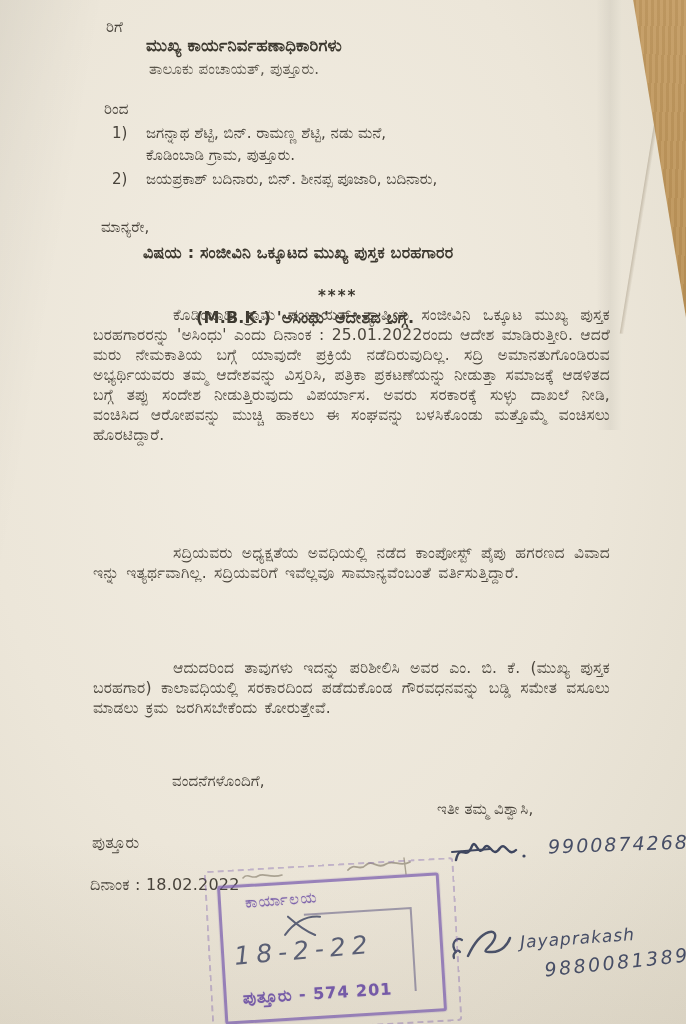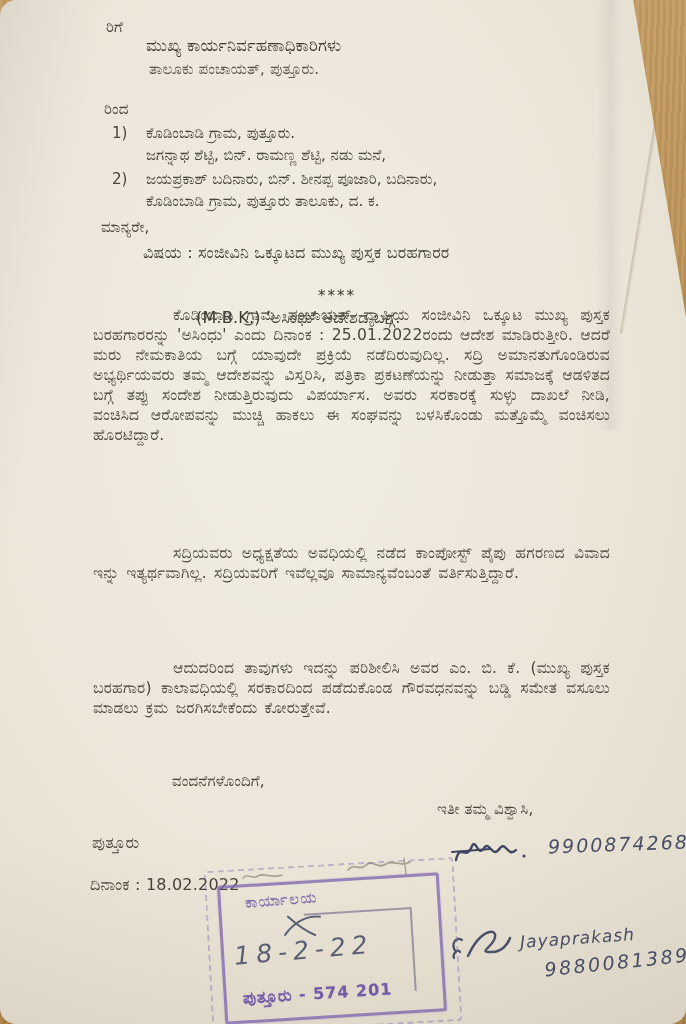--- a/index.html
+++ b/index.html
@@ -10,33 +10,32 @@
       repeating-linear-gradient(92deg, rgba(255,255,255,0.05) 0 3px, rgba(0,0,0,0.04) 3px 6px),
       linear-gradient(180deg,#c49c63 0%, #b88f52 40%, #a87f45 100%);
   }
   .paper{
     position:absolute;left:0;top:0;width:686px;height:1024px;
     clip-path:polygon(0 0, 92.3% 0, 100% 31%, 100% 100%, 0 100%);
     background:
       linear-gradient(100deg, rgba(0,0,0,0.05) 0%, rgba(0,0,0,0) 12%),
       linear-gradient(0deg, rgba(120,100,70,0.07) 0%, rgba(0,0,0,0) 18%),
       radial-gradient(ellipse at 42% 38%, #f2ede2 0%, #ece6d9 55%, #e1dbcc 100%);
-    border-radius: 16px;
   }
   .edge-shadow{
     position:absolute;left:648px;top:-14px;width:4px;height:350px;
     background:linear-gradient(90deg, rgba(90,70,40,0.25), rgba(90,70,40,0));
     transform:rotate(9.3deg);
   }
   .crease{
     position:absolute;left:596px;top:0;width:26px;height:430px;
     background:linear-gradient(90deg, rgba(0,0,0,0) 0%, rgba(0,0,0,0.05) 55%, rgba(0,0,0,0) 100%);
   }
   .typed{position:absolute;color:#48433b;font-size:15px;letter-spacing:0.2px;}
-  .typed.bold{font-weight:normal;color:#3c382f;}
+  .typed.bold{font-weight:bold;color:#3c382f;}
   .body-para{
     position:absolute;left:93px;width:517px;
     font-size:15.5px;line-height:20px;color:#4a453c;
     text-align:justify;letter-spacing:0.2px;word-spacing:2px;
   }
   .indent{text-indent:80px;}
   .sender-row{position:absolute;display:flex;gap:0;color:#48433b;font-size:15px;line-height:22px;}
   .sender-num{width:34px;flex:0 0 34px;}
   .hand{position:absolute;color:#474e66;font-style:italic;}
   .pencil{position:absolute;opacity:0.75;}
@@ -85,30 +84,29 @@
 
   <div class="typed" style="left:106px;top:18px;">ರಿಗೆ</div>
   <div class="typed bold" style="left:146px;top:36px;font-size:16.5px;">ಮುಖ್ಯ ಕಾರ್ಯನಿರ್ವಹಣಾಧಿಕಾರಿಗಳು</div>
   <div class="typed" style="left:149px;top:60px;color:#5a554b;">ತಾಲೂಕು ಪಂಚಾಯತ್, ಪುತ್ತೂರು.</div>
 
   <div class="typed" style="left:104px;top:100px;">ರಿಂದ</div>
 
   <div class="sender-row" style="left:112px;top:122px;">
     <div class="sender-num">1)</div>
     <div>
+      <div>ಜಗನ್ನಾಥ ಶೆಟ್ಟಿ, ಬಿನ್. ರಾಮಣ್ಣ ಶೆಟ್ಟಿ, ನಡು ಮನೆ,</div>
       <div>ಕೊಡಿಂಬಾಡಿ ಗ್ರಾಮ, ಪುತ್ತೂರು.</div>
-      <div>ಜಗನ್ನಾಥ ಶೆಟ್ಟಿ, ಬಿನ್. ರಾಮಣ್ಣ ಶೆಟ್ಟಿ, ನಡು ಮನೆ,</div>
     </div>
   </div>
 
   <div class="sender-row" style="left:112px;top:168px;">
     <div class="sender-num">2)</div>
     <div>
       <div>ಜಯಪ್ರಕಾಶ್ ಬದಿನಾರು, ಬಿನ್. ಶೀನಪ್ಪ ಪೂಜಾರಿ, ಬದಿನಾರು,</div>
-      <div>ಕೊಡಿಂಬಾಡಿ ಗ್ರಾಮ, ಪುತ್ತೂರು ತಾಲೂಕು, ದ. ಕ.</div>
     </div>
   </div>
 
   <div class="typed" style="left:101px;top:218px;">ಮಾನ್ಯರೇ,</div>
   <div class="typed bold" style="left:143px;top:243px;font-size:16px;text-align:center;">ವಿಷಯ : ಸಂಜೀವಿನಿ ಒಕ್ಕೂಟದ ಮುಖ್ಯ ಪುಸ್ತಕ ಬರಹಗಾರರ</div>
   <div class="typed bold" style="left:196px;top:268px;font-size:16px;margin-top:40px;">(M.B.K.) 'ಅಸಿಂಧು' ಆದೇಶದ ಬಗ್ಗೆ.</div>
   <div class="typed bold" style="left:318px;top:287px;letter-spacing:2px;">****</div>
 
   <div class="body-para indent" style="top:305px;">ಕೊಡಿಂಬಾಡಿ ಗ್ರಾಮ ಪಂಚಾಯತ್ ವ್ಯಾಪ್ತಿಯ ಸಂಜೀವಿನಿ ಒಕ್ಕೂಟ ಮುಖ್ಯ ಪುಸ್ತಕ ಬರಹಗಾರರನ್ನು 'ಅಸಿಂಧು' ಎಂದು ದಿನಾಂಕ : 25.01.2022ರಂದು ಆದೇಶ ಮಾಡಿರುತ್ತೀರಿ. ಆದರೆ ಮರು ನೇಮಕಾತಿಯ ಬಗ್ಗೆ ಯಾವುದೇ ಪ್ರಕ್ರಿಯೆ ನಡೆದಿರುವುದಿಲ್ಲ. ಸದ್ರಿ ಅಮಾನತುಗೊಂಡಿರುವ ಅಭ್ಯರ್ಥಿಯವರು ತಮ್ಮ ಆದೇಶವನ್ನು ವಿಸ್ತರಿಸಿ, ಪತ್ರಿಕಾ ಪ್ರಕಟಣೆಯನ್ನು ನೀಡುತ್ತಾ ಸಮಾಜಕ್ಕೆ ಆಡಳಿತದ ಬಗ್ಗೆ ತಪ್ಪು ಸಂದೇಶ ನೀಡುತ್ತಿರುವುದು ವಿಪರ್ಯಾಸ. ಅವರು ಸರಕಾರಕ್ಕೆ ಸುಳ್ಳು ದಾಖಲೆ ನೀಡಿ, ವಂಚಿಸಿದ ಆರೋಪವನ್ನು ಮುಚ್ಚಿ ಹಾಕಲು ಈ ಸಂಘವನ್ನು ಬಳಸಿಕೊಂಡು ಮತ್ತೊಮ್ಮೆ ವಂಚಿಸಲು ಹೊರಟಿದ್ದಾರೆ.</div>
   <div class="body-para indent" style="top:543px;">ಸದ್ರಿಯವರು ಅಧ್ಯಕ್ಷತೆಯ ಅವಧಿಯಲ್ಲಿ ನಡೆದ ಕಾಂಪೋಸ್ಟ್ ಪೈಪು ಹಗರಣದ ವಿವಾದ ಇನ್ನು ಇತ್ಯರ್ಥವಾಗಿಲ್ಲ. ಸದ್ರಿಯವರಿಗೆ ಇವೆಲ್ಲವೂ ಸಾಮಾನ್ಯವೆಂಬಂತೆ ವರ್ತಿಸುತ್ತಿದ್ದಾರೆ.</div>

